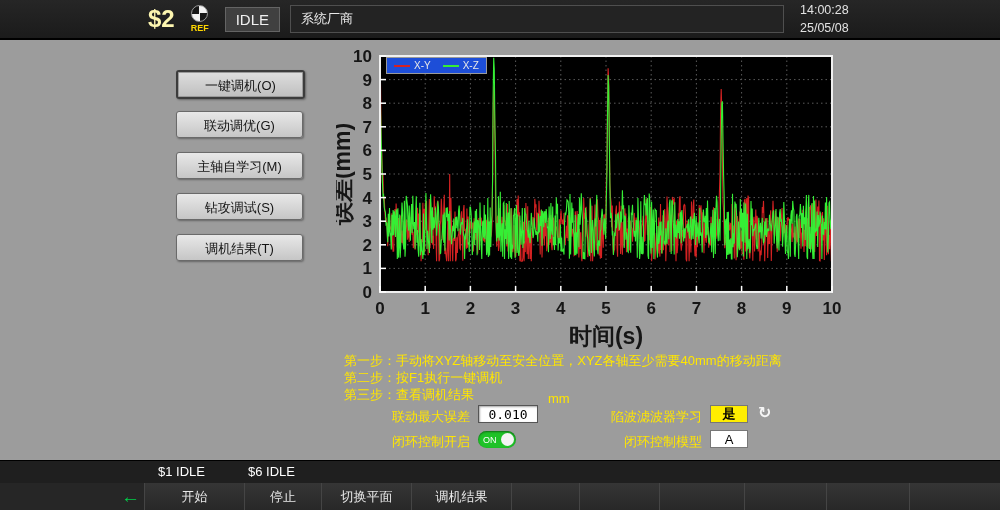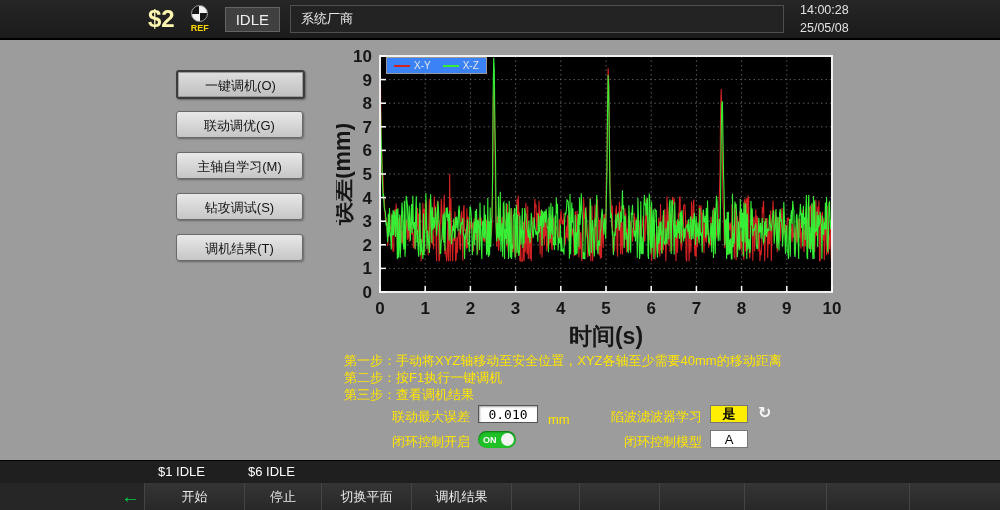--- a/index.html
+++ b/index.html
@@ -29,43 +29,43 @@
             background:linear-gradient(#e8e8e8,#c6c6c6);border:1px solid #6a6a6a;
             box-shadow:1px 1px 2px rgba(0,0,0,.35);font-size:13px;color:#141414;cursor:pointer;
             font-family:inherit;padding:5px;}
   .side-btn.active{border:2px solid #3c3c3c;box-shadow:inset 0 0 0 1px #9a9a9a,1px 1px 2px rgba(0,0,0,.35);
                    background:linear-gradient(#dedede,#bfbfbf);height:29px;width:129px;margin-bottom:12px;}
   .content{flex:1;position:relative;}
 
   
   .chart-area{position:absolute;left:16px;top:8px;width:520px;height:302px;}
   .chart-legend{position:absolute;left:50px;top:9px;display:flex;gap:12px;align-items:center;
-                background:#3b82f6;border:1px solid #9a9a9a;padding:1px 7px;height:13px;}
+                background:#1d4ed8;border:1px solid #9a9a9a;padding:1px 7px;height:13px;}
   .legend-item{display:flex;align-items:center;gap:4px;font-size:10px;color:#e8e8e8;}
   .legend-line{display:inline-block;width:16px;height:2px;}
 
   
   .steps{position:absolute;left:24px;top:312px;color:#ffe600;font-size:13px;line-height:17px;white-space:nowrap;}
   .yellow-label{position:absolute;color:#ffe600;font-size:13px;white-space:nowrap;}
   .lbl-max{left:24px;top:368px;width:126px;text-align:right;}
-  .unit-mm{left:228px;top:372px;}
+  .unit-mm{left:228px;top:351px;}
   .lbl-notch{left:252px;top:368px;width:130px;text-align:right;}
   .lbl-loop{left:24px;top:393px;width:126px;text-align:right;}
   .lbl-model{left:252px;top:393px;width:130px;text-align:right;}
   .val-input{position:absolute;left:158px;top:365px;width:60px;height:18px;background:#fff;color:#000;
              border:1px solid #555;box-shadow:inset 1px 1px 2px rgba(0,0,0,.35);text-align:center;
              font-family:"DejaVu Sans Mono","Liberation Mono",monospace;font-size:13px;padding:0;box-sizing:border-box;}
   .val-box{position:absolute;width:38px;height:18px;display:flex;align-items:center;justify-content:center;
            font-size:13px;border:1px solid #777;box-sizing:border-box;}
   .box-notch{left:390px;top:365px;background:#ffee00;color:#000;font-weight:bold;}
   .box-model{left:390px;top:390px;background:#fff;color:#000;}
   .cycle-icon{position:absolute;left:438px;top:363px;color:#f5f5f5;font-size:16px;font-weight:bold;cursor:pointer;}
   .toggle{position:absolute;left:158px;top:391px;width:38px;height:17px;border-radius:9px;background:#1ec227;
           box-shadow:inset 0 1px 2px rgba(0,0,0,.45);cursor:pointer;}
-  .toggle .on-label{position:absolute;left:5px;top:4px;font-size:9px;font-weight:bold;color:#fff;}
+  .toggle .on-label{position:absolute;left:5px;top:4px;font-size:9px;font-weight:normal;color:#fff;}
   .toggle .knob{position:absolute;right:2px;top:2px;width:13px;height:13px;border-radius:50%;background:#f4f4f4;}
 
   
   .statusbar{height:23px;background:#1f1f1f;border-top:1px solid #000;position:relative;box-sizing:border-box;}
   .statusbar span{position:absolute;top:3px;font-size:13px;color:#fff;}
   .ch1{left:158px;} .ch2{left:248px;}
   .fkeys{height:27px;display:flex;background:#262626;}
   .fkeys>div{border-right:1px solid #454545;display:flex;align-items:center;justify-content:center;
              font-size:13px;color:#e8e8e8;background:linear-gradient(#353535,#282828);
              box-sizing:border-box;height:100%;cursor:default;}

